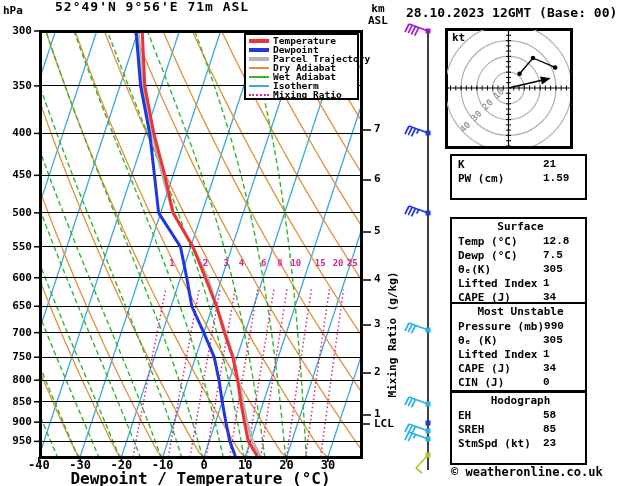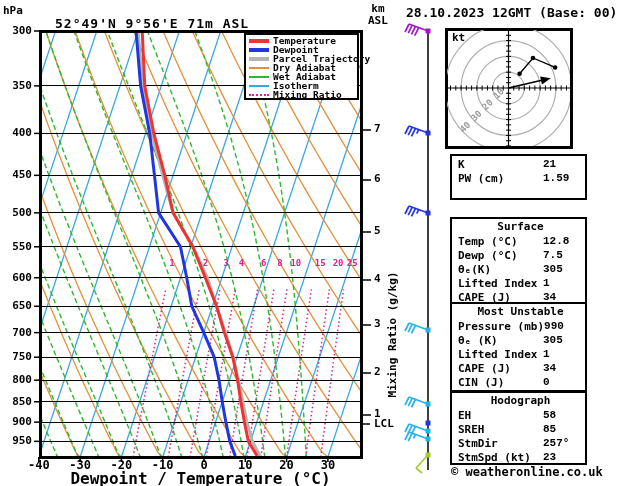--- a/index.html
+++ b/index.html
@@ -270,21 +270,21 @@
         <polyline points="519.56,73.78 532.99,57.98 555.11,67.46000000000001" fill="none" stroke="#000" stroke-width="1.4"></polyline>
         <circle cx="519.56" cy="73.78" r="2.3" fill="#000"></circle>
         <circle cx="532.99" cy="57.98" r="2.3" fill="#000"></circle>
         <circle cx="555.11" cy="67.46000000000001" r="2.3" fill="#000"></circle>
         <line x1="508.5" y1="88" x2="543.9086081542954" y2="79.82527868514393" stroke="#000" stroke-width="1.6"></line>
         <polygon points="550.729198607792,78.25062130473687 541.9508793879262,84.42607188603121 540.1321582032018,76.54832495234798" fill="#000"></polygon>
       </g>
     </svg>
 
   <div class="lbl small" style="left:3px;top:5px;">hPa</div>
-  <div class="lbl title" style="left:55px;top:17px;">52°49'N 9°56'E 71m ASL</div>
+  <div class="lbl title" style="left:55px;top:0;">52°49'N 9°56'E 71m ASL</div>
   <div class="lbl small" style="left:368px;top:3px;white-space:pre-line;text-align:center;">km
 ASL</div>
   <div class="lbl dt" style="left:406px;top:6px;">28.10.2023 12GMT (Base: 00)</div>
 
   <div class="legendbox" id="legend">
       <div class="legrow">
         <div class="legswatch" style="border-top: 4px solid rgb(238, 52, 51);"></div>
         <span class="leglabel">Temperature</span>
       </div>
       <div class="legrow">
@@ -383,24 +383,20 @@
     </div>
   <div class="statbox" id="box-hodo" style="top:391px;height:74px;">
     <div class="thead">Hodograph</div>
   <div class="trow">
         <span class="k">EH</span>
         <span class="v">58</span>
       </div>
       <div class="trow">
         <span class="k">SREH</span>
         <span class="v">85</span>
-      </div>
-      <div class="trow">
-        <span class="k">StmDir</span>
-        <span class="v">257°</span>
       </div>
       <div class="trow">
         <span class="k">StmSpd (kt)</span>
         <span class="v">23</span>
       </div>
     </div>
 
   <div class="lbl b" style="left:451px;top:466px;font-size:12px;">© weatheronline.co.uk</div>
 <div class="lbl tick" style="left: 2px; top: 25px; width: 30px; text-align: right;">300</div>
     <div class="lbl tick" style="left: 2px; top: 79.8776px; width: 30px; text-align: right;">350</div>

